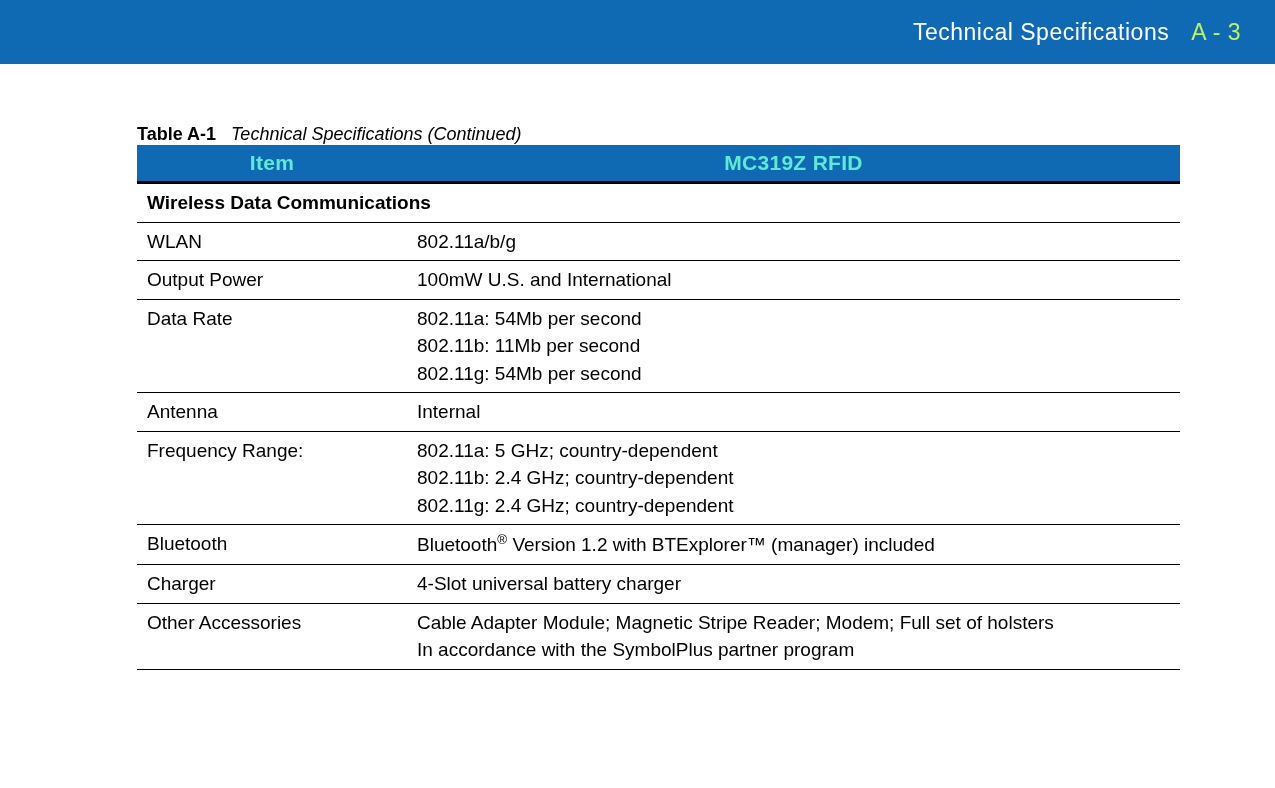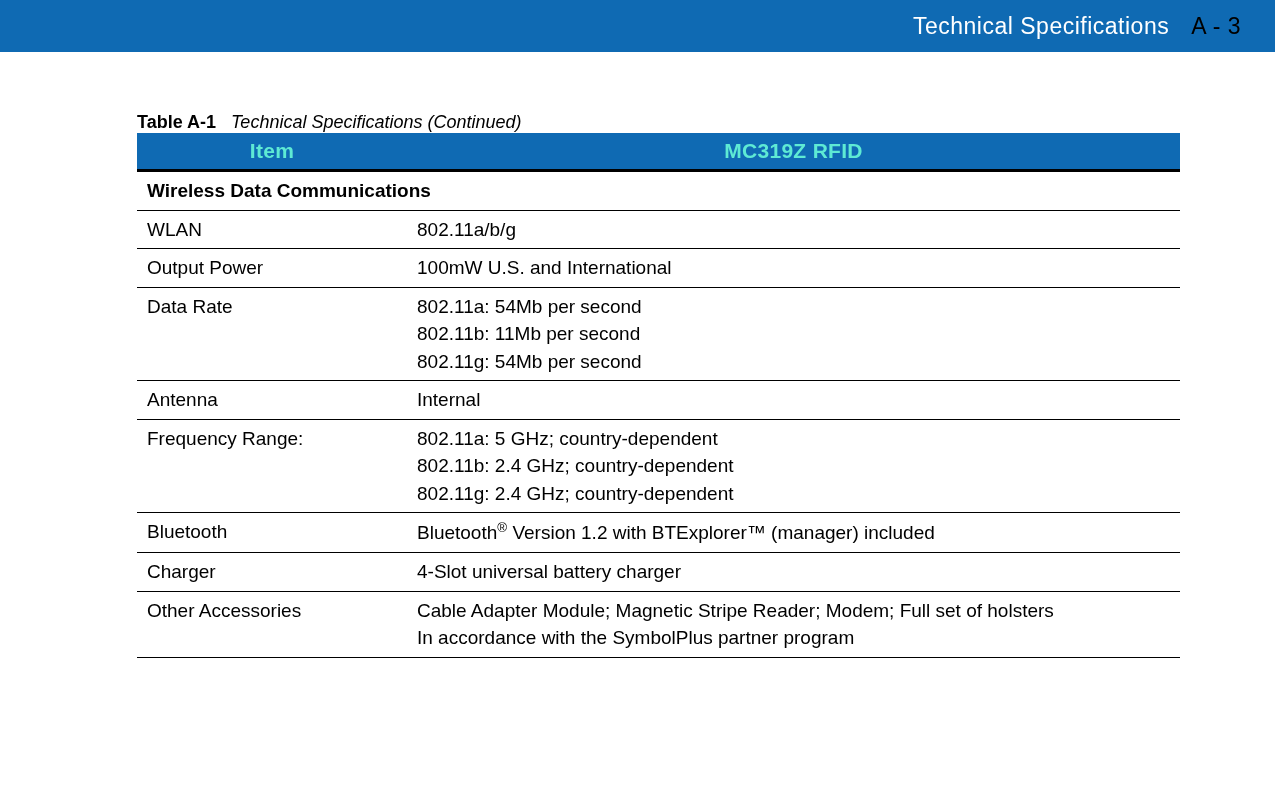--- a/index.html
+++ b/index.html
@@ -5,37 +5,37 @@
   * { box-sizing: border-box; }
   body {
     margin: 0;
     padding: 0;
     font-family: Arial, Helvetica, sans-serif;
     background: #fff;
     width: 1275px;
   }
   .header-bar {
     background: #0f6ab3;
-    height: 52px;
+    height: 64px;
     width: 100%;
     display: flex;
     justify-content: flex-end;
     align-items: center;
     padding-right: 34px;
   }
   .header-title {
     color: #fff;
     font-size: 23px;
     font-family: "Arial Narrow", Arial, sans-serif;
     font-stretch: condensed;
     letter-spacing: 0.5px;
     margin-right: 22px;
   }
   .header-page {
-    color: #000000;
+    color: #bef264;
     font-size: 23px;
     font-family: "Arial Narrow", Arial, sans-serif;
     font-stretch: condensed;
     letter-spacing: 0.5px;
   }
   .content {
     padding: 60px 95px 40px 137px;
   }
   .table-caption {
     font-size: 18px;

